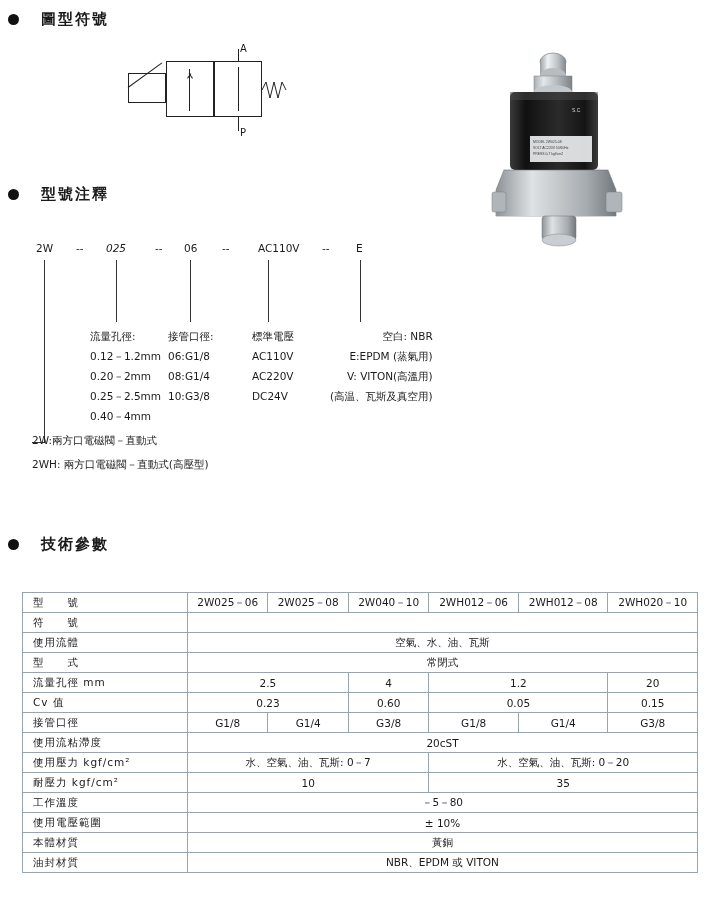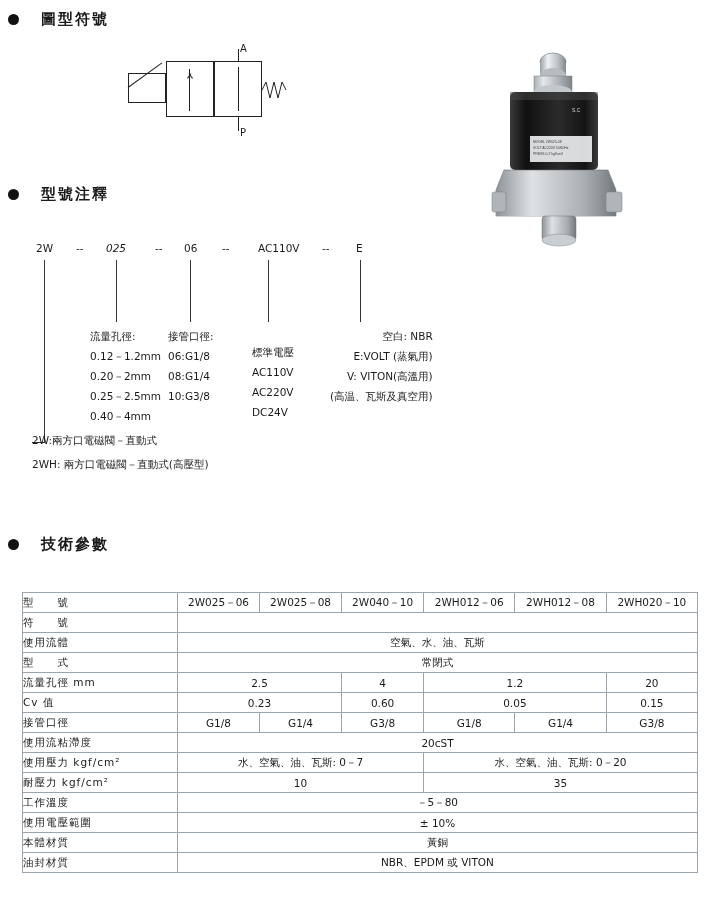--- a/index.html
+++ b/index.html
@@ -43,21 +43,21 @@
   #spec-table td{
     border:1px solid #9aa4ae;
     height:19px;
     padding:0 4px;
     text-align:center;
     vertical-align:middle;
     color:#1a1a1a;
   }
   #spec-table td.rowhdr{
     text-align:left;
-    padding-left:0;
+    padding-left:10px;
     width:150px;
     letter-spacing:1px;
   }
 </style>
 </head>
 <body>
 
 <div class="section-head" style="left:8px;top:10px;">
   <span class="bullet"></span>
   <span class="section-title">圖型符號</span>
@@ -178,30 +178,30 @@
     <div>0.40－4mm</div>
   </div>
 
   <div class="mc-col" style="left:168px;top:96px;">
     <div>接管口徑:</div>
     <div>06:G1∕8</div>
     <div>08:G1∕4</div>
     <div>10:G3∕8</div>
   </div>
 
-  <div class="mc-col" style="left:252px;top:112px;">
+  <div class="mc-col" style="left:252px;top:96px;">
     <div>標準電壓</div>
     <div>AC110V</div>
     <div>AC220V</div>
     <div>DC24V</div>
   </div>
 
   <div class="mc-col" style="left:330px;top:96px;text-align:right;">
     <div>空白: NBR</div>
-    <div>E:VOLT (蒸氣用)</div>
+    <div>E:EPDM (蒸氣用)</div>
     <div>V: VITON(高溫用)</div>
     <div>(高温、瓦斯及真空用)</div>
   </div>
 
   <div class="mc-note" style="left:32px;top:204px;">2W:兩方口電磁閥－直動式</div>
   <div class="mc-note" style="left:32px;top:228px;">2WH: 兩方口電磁閥－直動式(高壓型)</div>
 </div>
 
 <div class="section-head" style="left:8px;top:535px;">
   <span class="bullet"></span>

